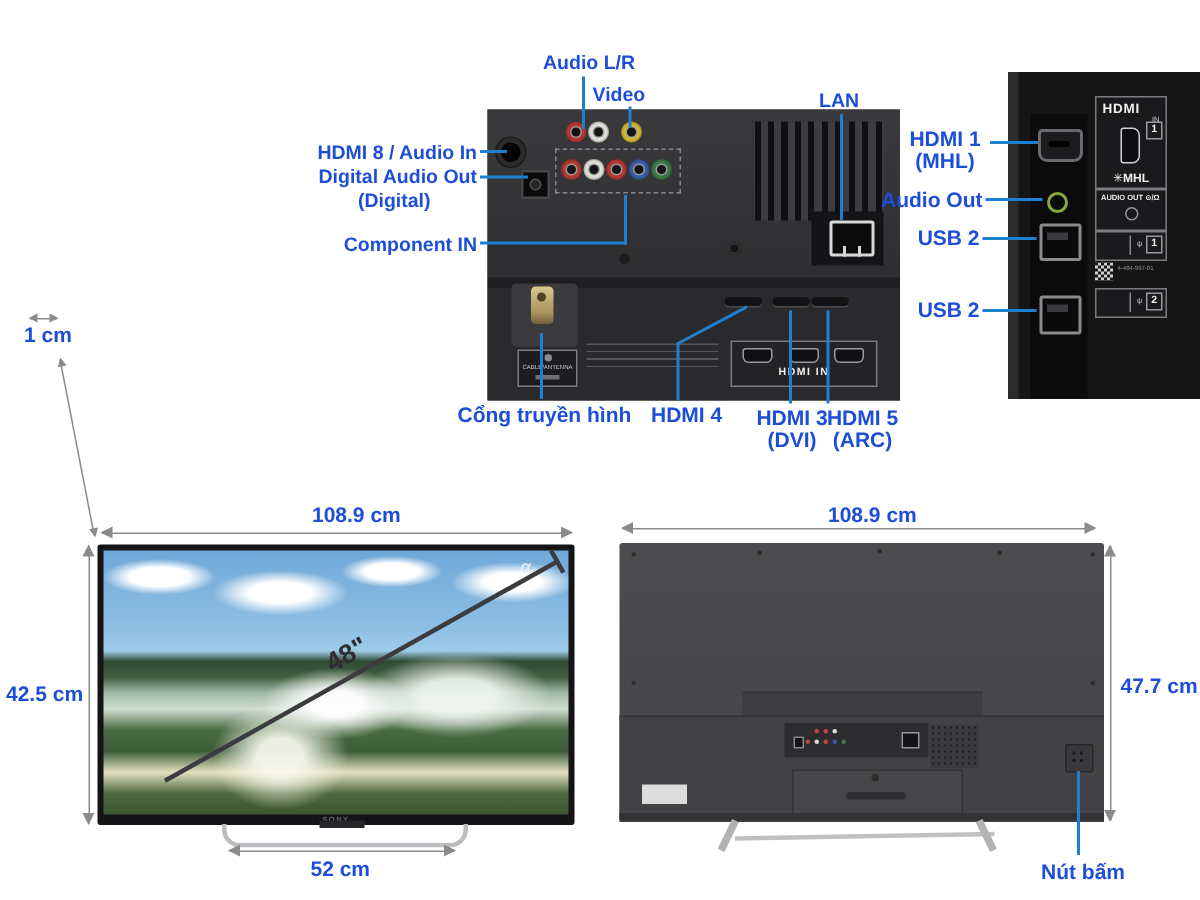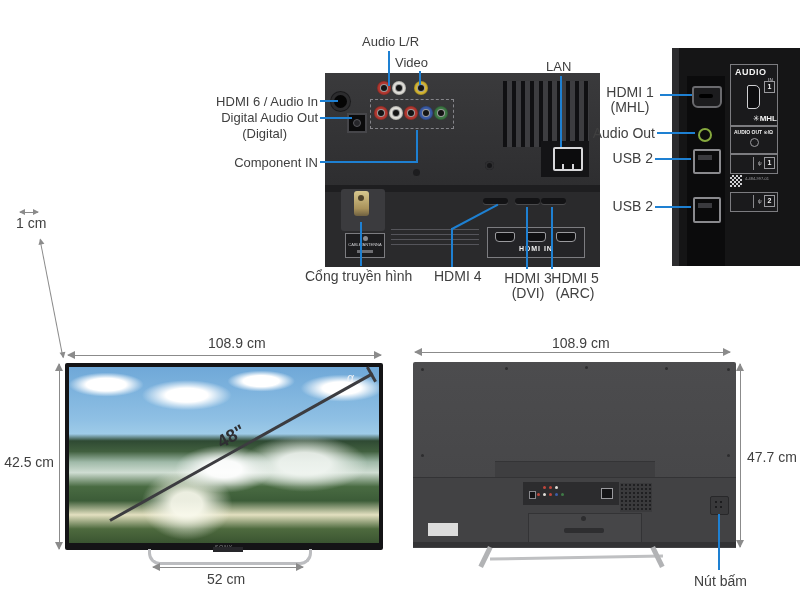--- a/index.html
+++ b/index.html
@@ -1,20 +1,20 @@
 <!DOCTYPE html>
 <html><head>
 <meta charset="utf-8">
 <style>
   html,body{margin:0;padding:0;background:#fff;}
   #canvas{position:relative;width:800px;height:600px;background:#ffffff;overflow:hidden;
           font-family:"Liberation Sans","DejaVu Sans",sans-serif;}
   .abs{position:absolute;}
   
-  .lbl{position:absolute;color:#404040;font-size:13px;line-height:15px;white-space:nowrap;}
+  .lbl{position:absolute;color:#1d4ed8;font-size:13px;line-height:15px;white-space:nowrap;font-weight:bold;}
   .lbl.big{font-size:14px;}
   .lbl.c{text-align:center;}
   .lbl.r{text-align:right;}
   
   .lead{position:absolute;background:#1e80d2;}
   .lead.h{height:2px;}
   .lead.v{width:2px;}
   
   .dim{position:absolute;background:#8b8b8b;}
   .dim.h{height:1px;}
@@ -111,21 +111,21 @@
     </div>
   </div>
 
   <div class="lbl" style="left:362px;top:34px;">Audio L/R</div>
   <div class="lead v" style="left:388px;top:51px;height:35px;"></div>
   <div class="lbl" style="left:395px;top:55px;">Video</div>
   <div class="lead v" style="left:419px;top:71px;height:14px;"></div>
   <div class="lbl" style="left:546px;top:59px;">LAN</div>
   <div class="lead v" style="left:560px;top:76px;height:71px;"></div>
 
-  <div class="lbl r" style="right:482px;top:94px;">HDMI 6 / Audio In</div>
+  <div class="lbl r" style="right:482px;top:94px;">HDMI 8 / Audio In</div>
   <div class="lead h" style="left:320px;top:100px;width:18px;"></div>
   <div class="lbl r" style="right:482px;top:110px;">Digital Audio Out</div>
   <div class="lbl r" style="right:513px;top:126px;">(Digital)</div>
   <div class="lead h" style="left:320px;top:117px;width:32px;"></div>
   <div class="lbl r" style="right:482px;top:155px;">Component IN</div>
   <div class="lead h" style="left:320px;top:161px;width:98px;"></div>
   <div class="lead v" style="left:416px;top:130px;height:33px;"></div>
 
   <div class="lbl big" style="left:305px;top:269px;">Cổng truyền hình</div>
   <div class="lead v" style="left:360px;top:222px;height:44px;"></div>
@@ -152,25 +152,25 @@
     </div>
     <div class="abs" style="left:26px;top:80px;width:10px;height:10px;border-radius:50%;background:#0b0b0c;border:2px solid #86a93e;"></div>
     <div class="abs" style="left:21px;top:101px;width:24px;height:21px;background:#0a0a0b;border:2px solid #8a8a8e;border-radius:2px;">
       <div class="abs" style="left:3px;top:4px;width:14px;height:5px;background:#3a3a3e;"></div>
     </div>
     <div class="abs" style="left:21px;top:149px;width:24px;height:22px;background:#0a0a0b;border:2px solid #8a8a8e;border-radius:2px;">
       <div class="abs" style="left:3px;top:4px;width:14px;height:5px;background:#3a3a3e;"></div>
     </div>
 
     <div class="mini-box" style="left:58px;top:16px;width:46px;height:60px;background:#1a1a1c;">
-      <div class="white-b" style="font-size:9px;letter-spacing:.5px;padding:2px 0 0 4px;"><span>AUDIO</span></div>
+      <div class="white-b" style="font-size:9px;letter-spacing:.5px;padding:2px 0 0 4px;"><span>HDMI</span></div>
       <div class="tinytxt" style="text-align:right;padding-right:4px;">IN</div>
       <div class="abs white-b" style="right:2px;top:16px;width:9px;height:10px;border:1px solid #9a9a9e;font-size:7px;text-align:center;line-height:10px;">1</div>
       <div class="abs" style="left:16px;top:20px;width:11px;height:22px;background:#0d0d0f;border:1.5px solid #cfcfd2;border-radius:2px 5px 5px 2px;"></div>
-      <div class="abs white-b" style="left:0;bottom:2px;width:46px;text-align:right;font-size:8px;">✳<span>MHL</span></div>
+      <div class="abs white-b" style="left:0;bottom:2px;width:46px;text-align:center;font-size:8px;">✳<span>MHL</span></div>
     </div>
     <div class="mini-box" style="left:58px;top:78px;width:46px;height:26px;background:#1a1a1c;">
       <div class="tinytxt white-b" style="padding:2px 0 0 3px;font-size:5px;"><span>AUDIO OUT</span> <span>⊙/Ω</span></div>
       <div style="width:7px;height:7px;border-radius:50%;border:1px solid #9a9a9e;margin:3px auto 0;"></div>
     </div>
     <div class="mini-box" style="left:58px;top:106px;width:46px;height:18px;background:#1a1a1c;">
       <div class="abs" style="left:22px;top:2px;width:1px;height:13px;background:#8a8a8e;"></div>
       <div class="tinytxt" style="position:absolute;left:27px;top:5px;">ψ</div>
       <div class="abs white-b" style="right:2px;top:2px;width:9px;height:10px;border:1px solid #9a9a9e;font-size:7px;text-align:center;line-height:10px;">1</div>
     </div>

